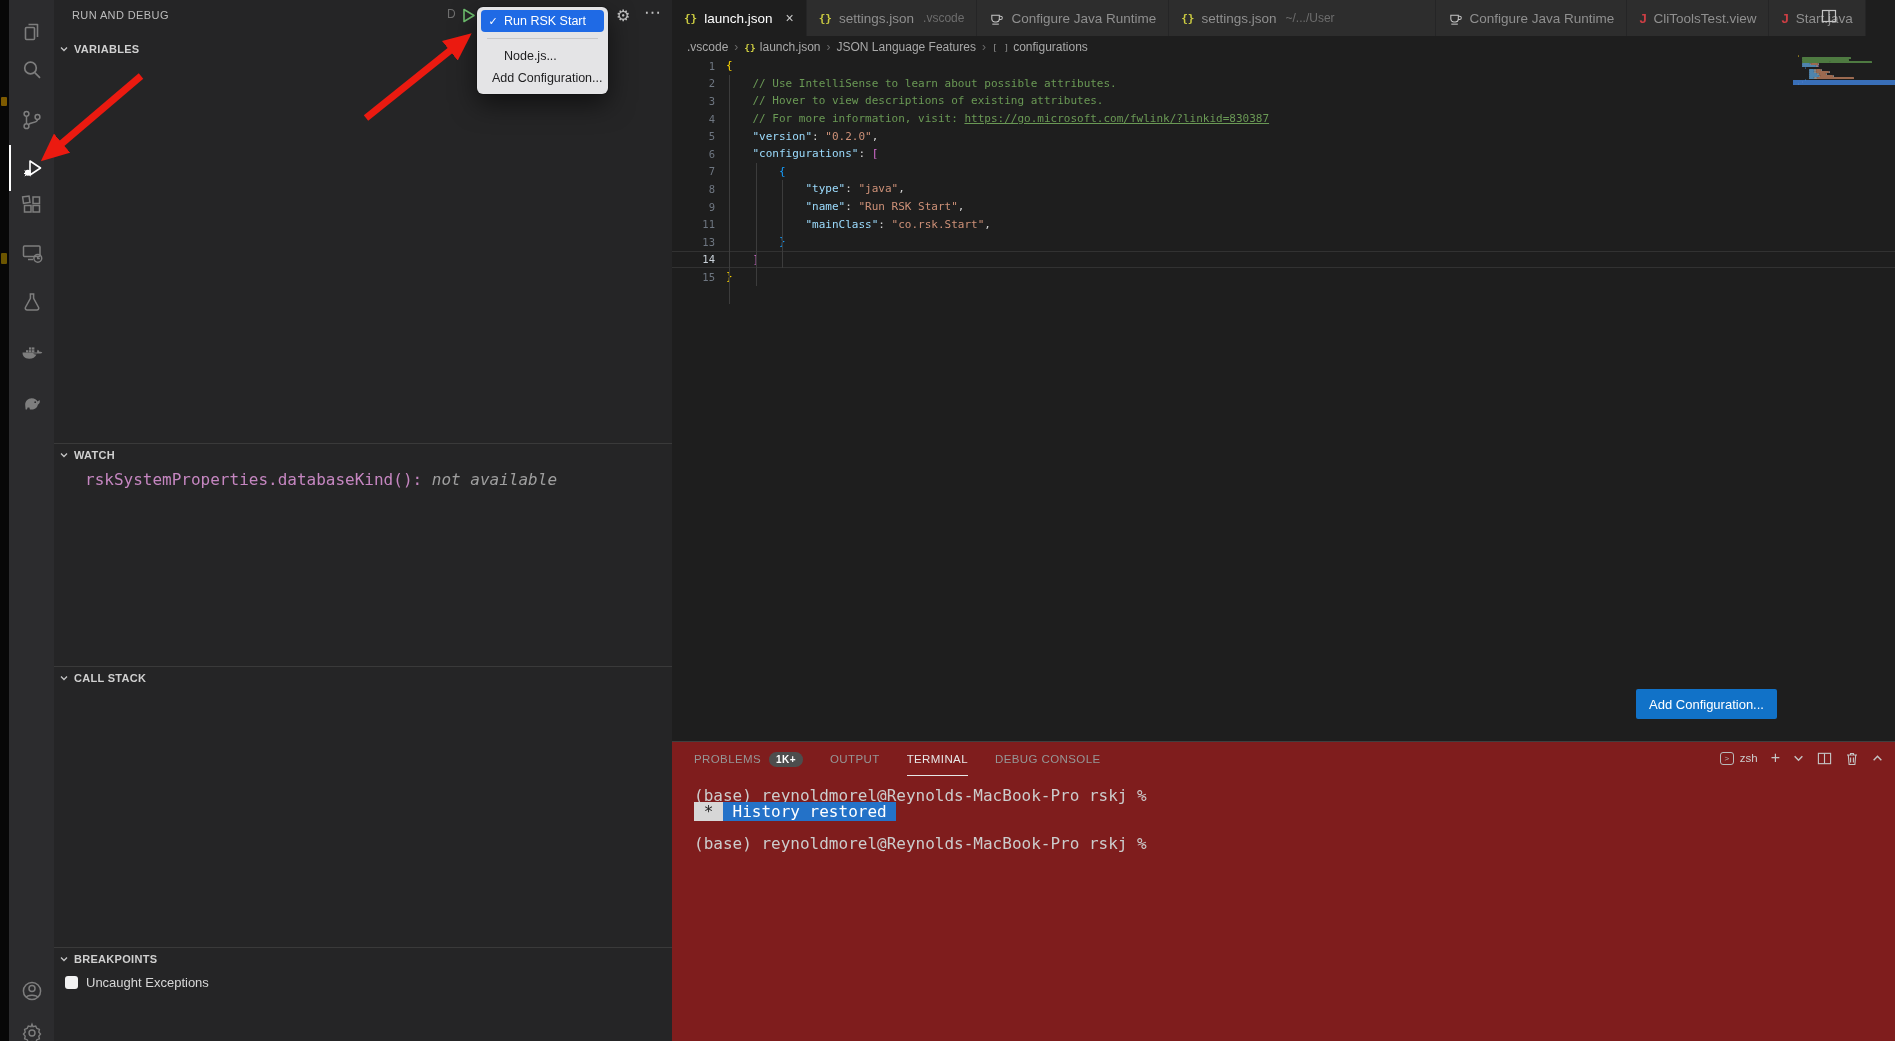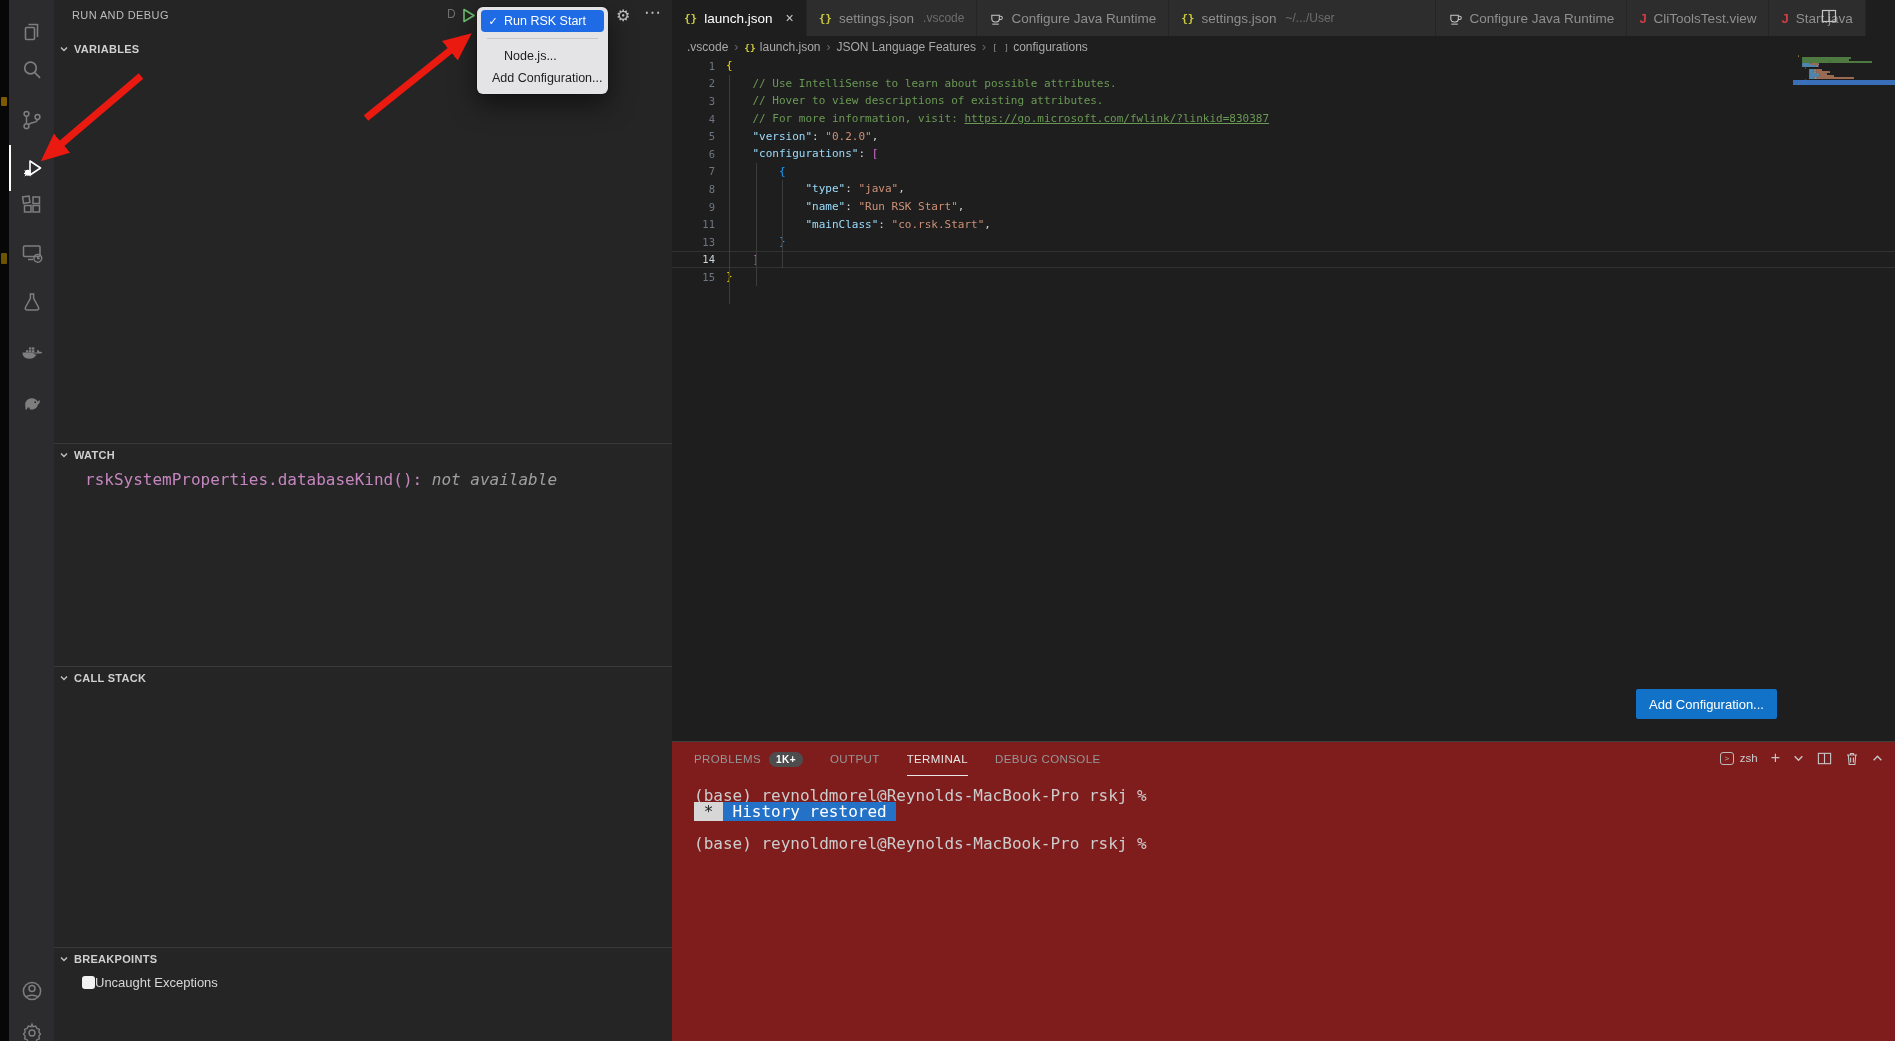--- a/index.html
+++ b/index.html
@@ -24,21 +24,21 @@
   .sb-gear { position:absolute; left:562px; top:6px; font-size:16px; color:#c2c2c2; cursor:pointer; }
   .sb-more { position:absolute; left:590px; top:2px; font-size:17px; color:#c2c2c2; cursor:pointer; }
   .section { position:absolute; left:0; width:618px; }
   .section.bordered { border-top:1px solid #3a3a3a; }
   .sec-header { height:22px; display:flex; align-items:center; gap:5px; padding-left:5px; cursor:pointer; }
   .sec-chevron { color:#c5c5c5; width:10px; height:10px; flex:0 0 auto; }
   .sec-label { font-size:11px; font-weight:bold; color:#d0d0d0; letter-spacing:.3px; }
   .watch-item { margin:4px 0 0 31px; font-family:"DejaVu Sans Mono", monospace; font-size:16px; }
   .watch-expr { color:#c586c0; }
   .watch-val { color:#9f9f9f; font-style:italic; }
-  .bp-row { margin:5px 0 0 28px; display:flex; align-items:center; }
+  .bp-row { margin:5px 0 0 11px; display:flex; align-items:center; gap:8px; }
   .bp-check { width:13px; height:13px; background:#f2f2f2; border-radius:3px; cursor:pointer; }
   .bp-label { font-size:13px; color:#d7d7d7; }
 
   
   .popup { position:absolute; left:477px; top:7px; width:131px; background:#e4e4e6; border-radius:6px;
     box-shadow:0 10px 26px rgba(0,0,0,.55), 0 0 0 1px rgba(0,0,0,.15); z-index:40; padding:3px 0 5px 0; }
   .menu-item { margin:0 4px; height:22px; border-radius:4px; display:flex; align-items:center; gap:5px;
     padding:0 6px; font-size:12.5px; color:#1d1d1f; cursor:pointer; white-space:nowrap; }
   .menu-item .check { width:12px; text-align:center; font-size:11px; }
   .menu-item.selected { background:#1f6ae5; color:#ffffff; }

